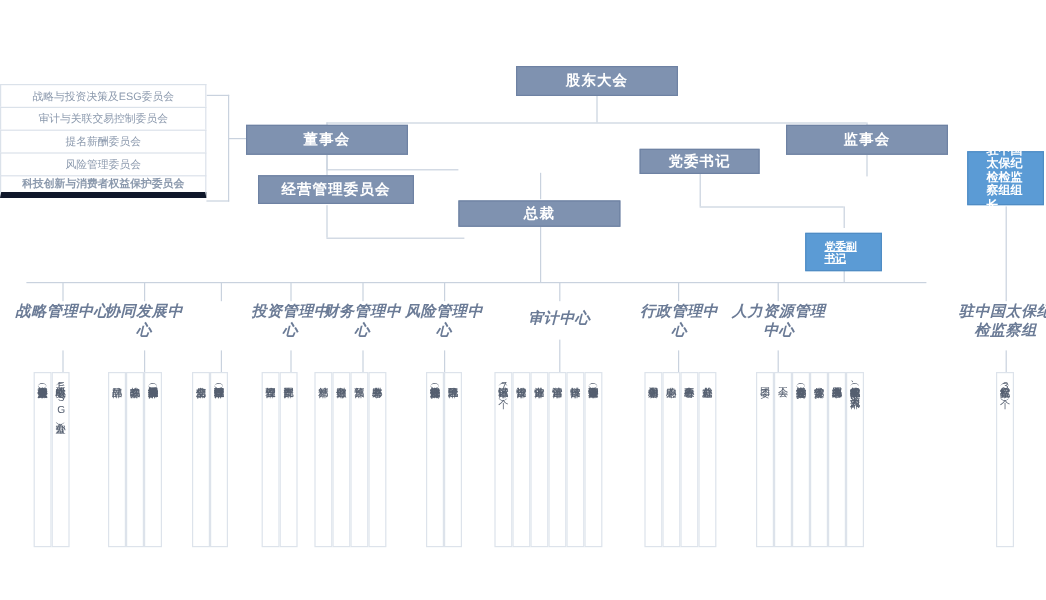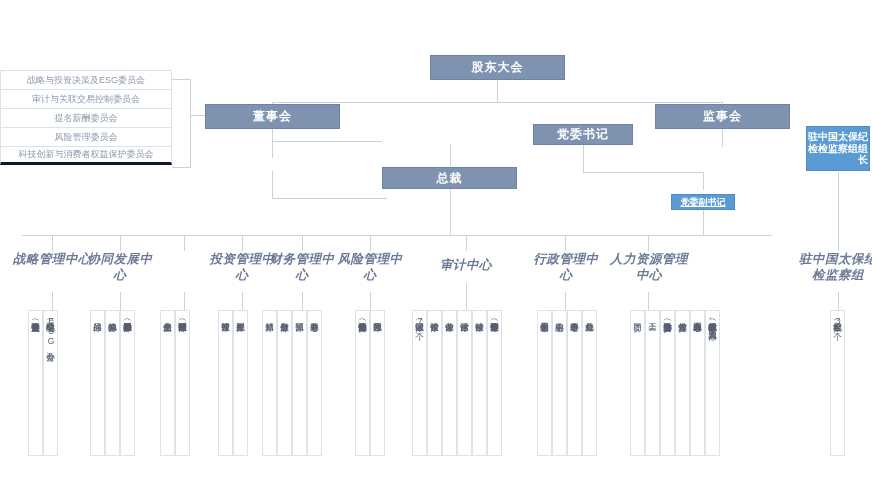--- a/index.html
+++ b/index.html
@@ -29,40 +29,40 @@
     box-sizing:border-box;
   }
   
   .bbox{
     position:absolute;
     background:#5b9bd5;
     border:1px solid #4f8cc4;
     color:#ffffff;
     font-weight:bold;
     display:flex;align-items:center;justify-content:center;
-    text-align:right;
+    text-align:left;
     font-size:10px;
     line-height:1.15;
     box-sizing:border-box;
-    padding:1px;
+    padding:15px;
   }
 
   
   .cstack{position:absolute;left:0;top:70px;width:172px;}
   .cell{
     border:1px solid #dbe2ea;
     border-bottom:none;
     height:19px;
     display:flex;align-items:center;justify-content:center;
     font-size:9px;color:#8b99ad;
     white-space:nowrap;
     box-sizing:border-box;
     background:#fff;
   }
-  .cell:last-child{border-bottom:3px solid #0f172a;}
+  .cell:last-child{border-bottom:5px solid #0f172a;font-weight:bold;}
 
   
   .ctr{
     position:absolute;
     font-style:italic;
     font-weight:bold;
     font-size:12.5px;
     color:#6b7b96;
     text-align:center;
     line-height:1.25;
@@ -152,20 +152,21 @@
 
   <div class="sbox" style="left:430px;top:55px;width:135px;height:25px;">股东大会</div>
 
   <div class="sbox" style="left:205px;top:104px;width:135px;height:25px;">董事会</div>
 
   <div class="sbox" style="left:655px;top:104px;width:135px;height:25px;">监事会</div>
 
 
   <div class="sbox" style="left:533px;top:124px;width:100px;height:21px;">党委书记</div>
 
+  <div class="sbox" style="left:215px;top:146px;width:130px;height:24px;">经营管理委员会</div>
 
   <div class="sbox" style="left:382px;top:167px;width:135px;height:22px;">总裁</div>
 
   <div class="bbox" style="left:806px;top:126px;width:64px;height:45px;">驻中国太保纪检检监察组组长</div>
 
   <div class="bbox" style="left:671px;top:194px;width:64px;height:16px;font-size:9px;text-decoration:underline;">党委副书记</div>
 
   <div class="cstack">
     <div class="cell">战略与投资决策及ESG委员会</div>
     <div class="cell">审计与关联交易控制委员会</div>

